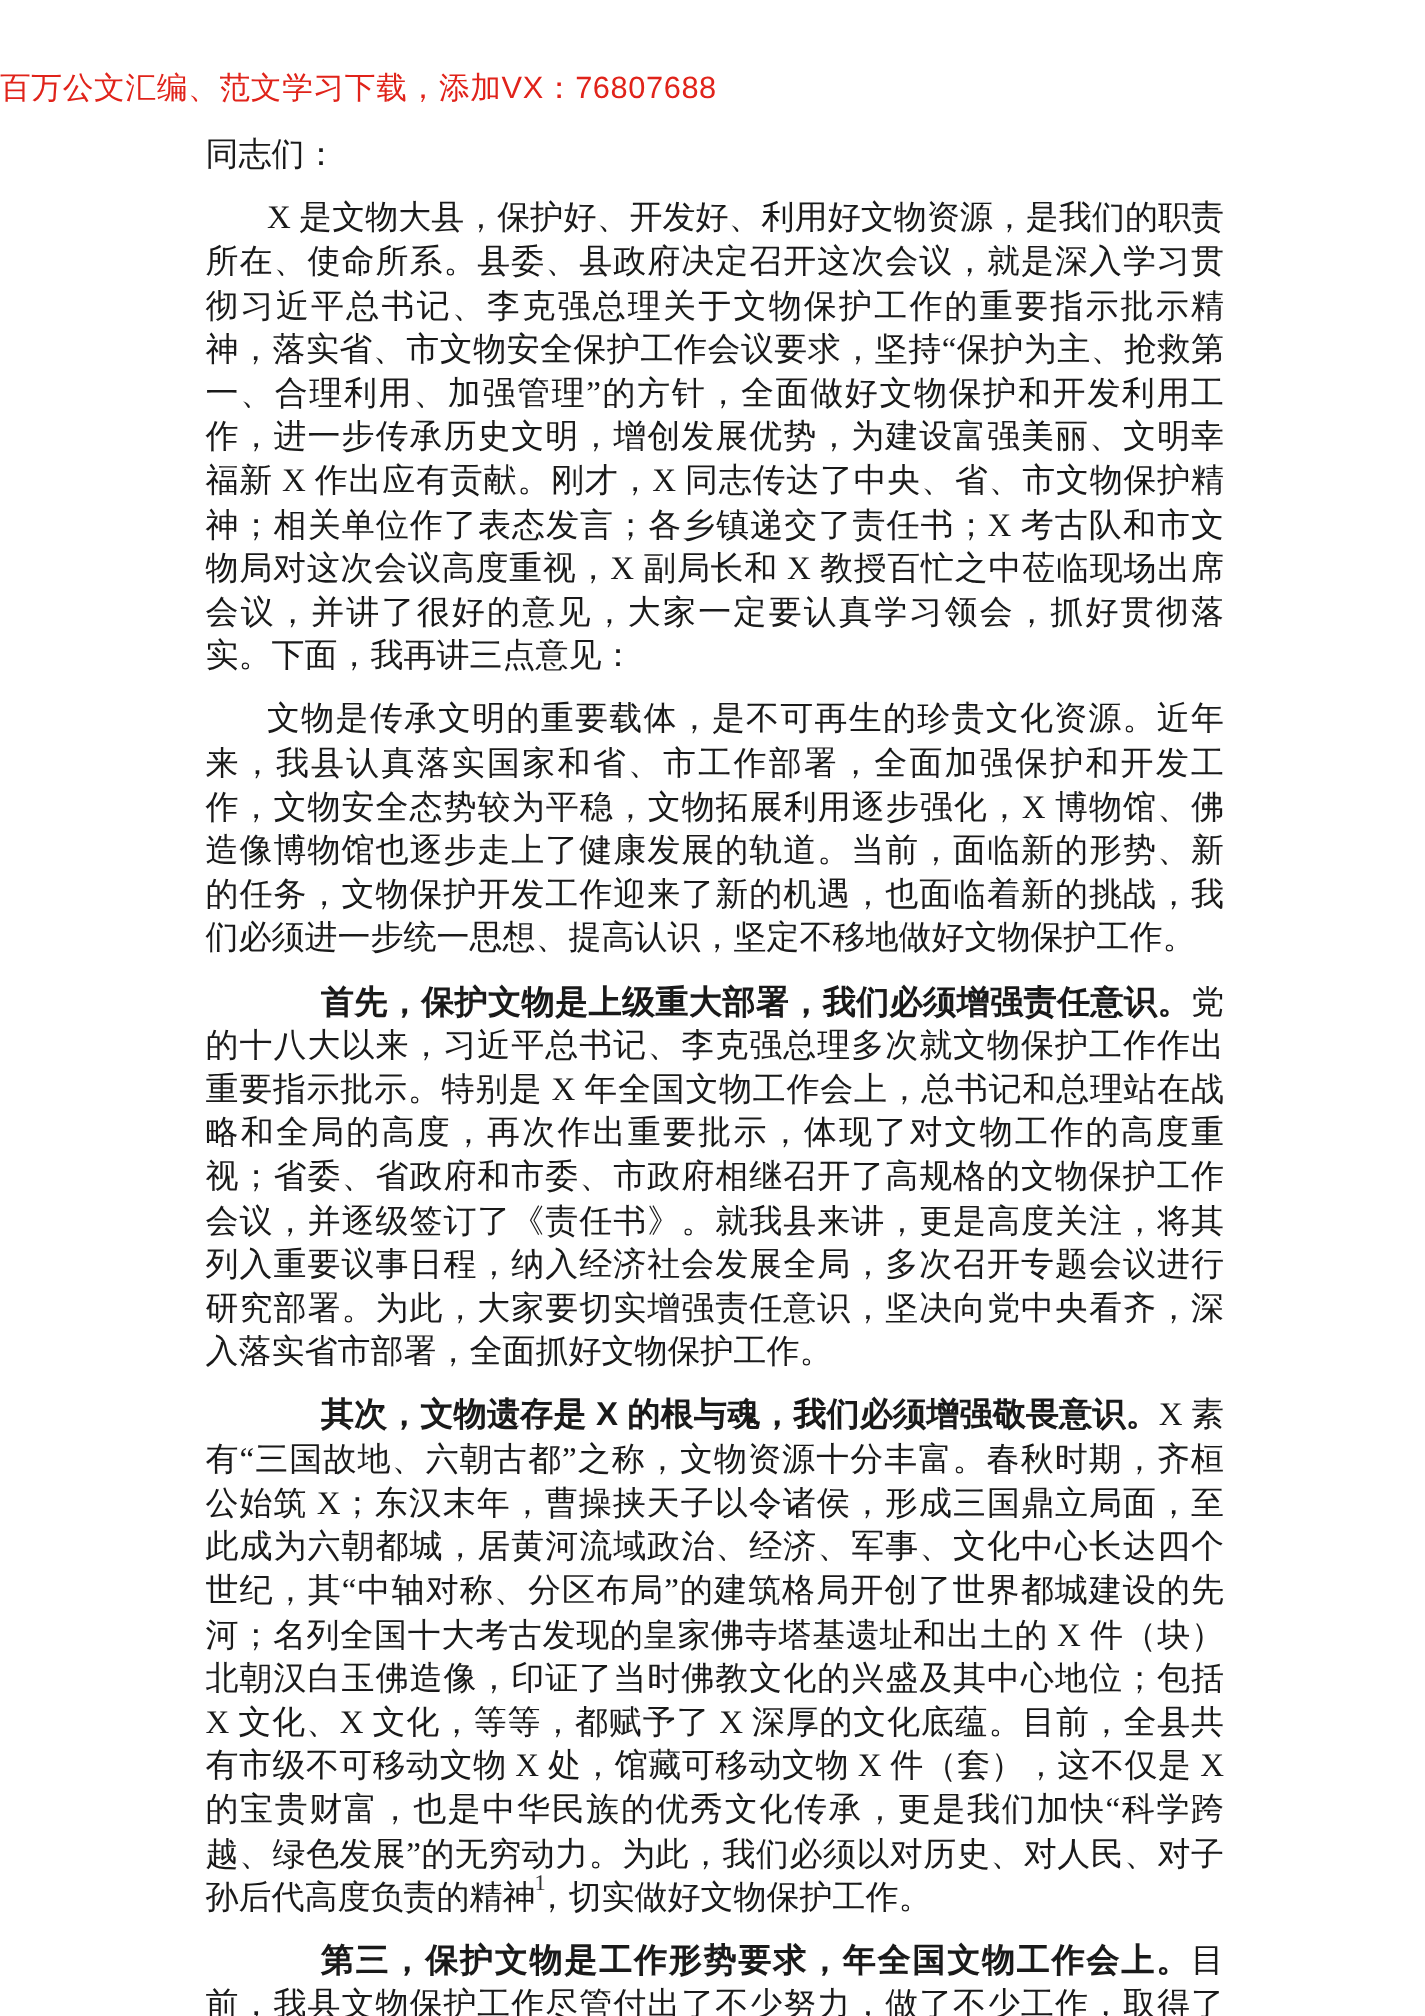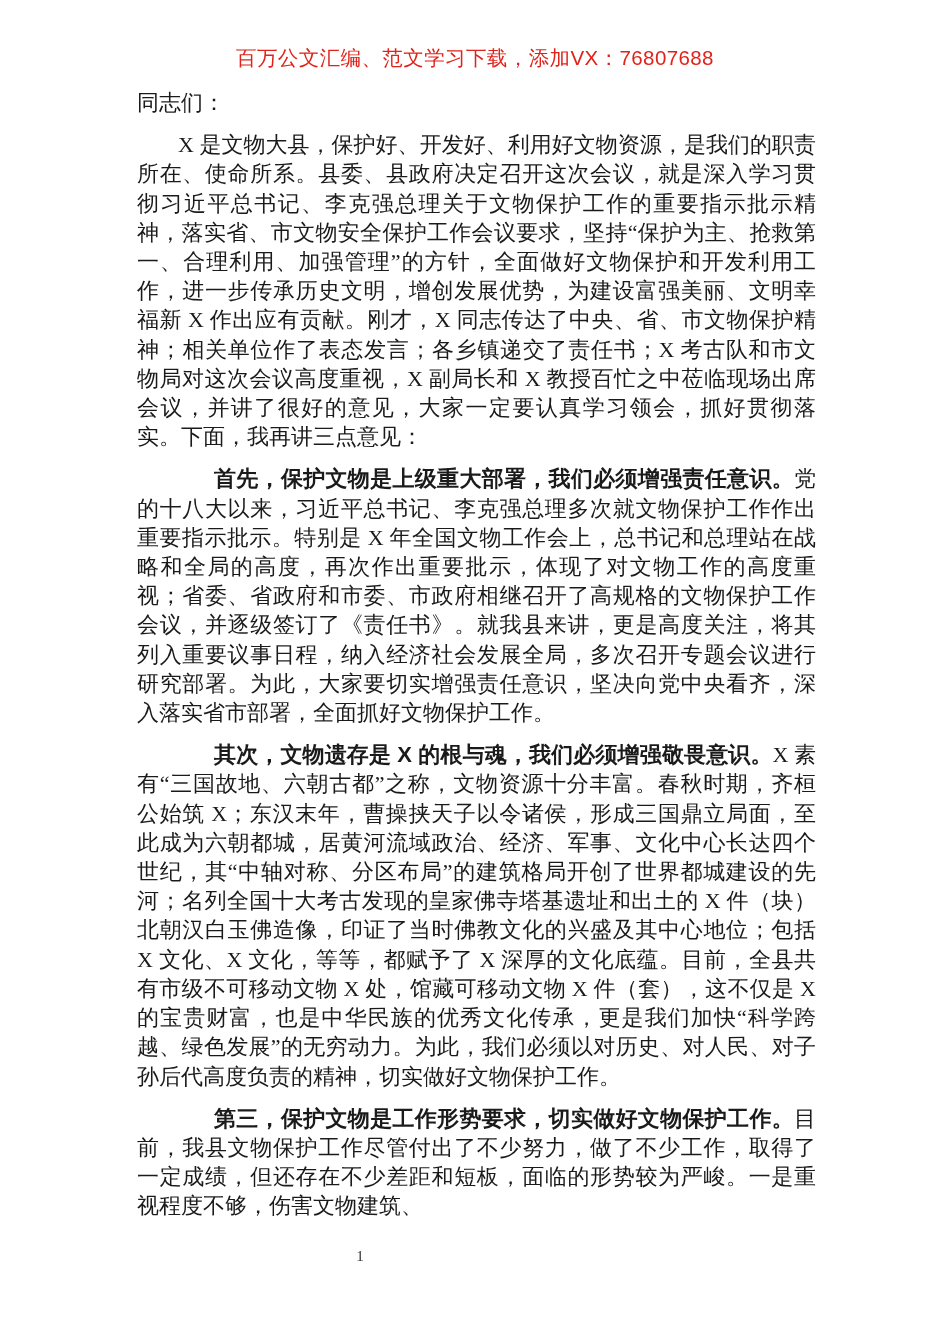--- a/index.html
+++ b/index.html
@@ -22,21 +22,20 @@
     height: 1344px;
     background: #fff;
   }
 
   
   .promo-header {
     position: absolute;
     left: 0;
     top: 44px;
     width: 950px;
-    text-align: center;
     color: #e0231a;
     font-family: "Liberation Sans", "DejaVu Sans", sans-serif;
     font-size: 20.5px;
     font-weight: 400;
     letter-spacing: 0.4px;
     white-space: nowrap;
   }
 
   
   .content {
@@ -109,24 +108,25 @@
 
   <div class="promo-header">百万公文汇编、范文学习下载，添加VX：76807688</div>
 
   <div class="content">
 
     <p class="para salutation">同志们：</p>
 
     <p class="para indent">X 是文物大县，保护好、开发好、利用好文物资源，是我们的职责所在、使命所系。县委、县政府决定召开这次会议，就是深入学习贯彻习近平总书记、李克强总理关于文物保护工作的重要指示批示精神，落实省、市文物安全保护工作会议要求，坚持“保护为主、抢救第一、合理利用、加强管理”的方针，全面做好文物保护和开发利用工作，进一步传承历史文明，增创发展优势，为建设富强美丽、文明幸福新 X 作出应有贡献。刚才，X 同志传达了中央、省、市文物保护精神；相关单位作了表态发言；各乡镇递交了责任书；X 考古队和市文物局对这次会议高度重视，X 副局长和 X 教授百忙之中莅临现场出席会议，并讲了很好的意见，大家一定要认真学习领会，抓好贯彻落实。下面，我再讲三点意见：</p>
 
 
+    <p class="para indent body-para">文物是传承文明的重要载体，是不可再生的珍贵文化资源。近年来，我县认真落实国家和省、市工作部署，全面加强保护和开发工作，文物安全态势较为平稳，文物拓展利用逐步强化，X 博物馆、佛造像博物馆也逐步走上了健康发展的轨道。当前，面临新的形势、新的任务，文物保护开发工作迎来了新的机遇，也面临着新的挑战，我们必须进一步统一思想、提高认识，坚定不移地做好文物保护工作。</p>
 
     <p class="para indent body-para"><span class="lead">首先，保护文物是上级重大部署，我们必须增强责任意识。</span><span>党的十八大以来，习近平总书记、李克强总理多次就文物保护工作作出重要指示批示。特别是 X 年全国文物工作会上，总书记和总理站在战略和全局的高度，再次作出重要批示，体现了对文物工作的高度重视；省委、省政府和市委、市政府相继召开了高规格的文物保护工作会议，并逐级签订了《责任书》。就我县来讲，更是高度关注，将其列入重要议事日程，纳入经济社会发展全局，多次召开专题会议进行研究部署。为此，大家要切实增强责任意识，坚决向党中央看齐，深入落实省市部署，全面抓好文物保护工作。</span></p>
 
     <p class="para indent body-para"><span class="lead">其次，文物遗存是 X 的根与魂，我们必须增强敬畏意识。</span><span>X 素有“三国故地、六朝古都”之称，文物资源十分丰富。春秋时期，齐桓公始筑 X；东汉末年，曹操挟天子以令诸侯，形成三国鼎立局面，至此成为六朝都城，居黄河流域政治、经济、军事、文化中心长达四个世纪，其“中轴对称、分区布局”的建筑格局开创了世界都城建设的先河；名列全国十大考古发现的皇家佛寺塔基遗址和出土的 X 件（块）北朝汉白玉佛造像，印证了当时佛教文化的兴盛及其中心地位；包括 X 文化、X 文化，等等，都赋予了 X 深厚的文化底蕴。目前，全县共有市级不可移动文物 X 处，馆藏可移动文物 X 件（套），这不仅是 X 的宝贵财富，也是中华民族的优秀文化传承，更是我们加快“科学跨越、绿色发展”的无穷动力。为此，我们必须以对历史、对人民、对子孙后代高度负责的精神，切实做好文物保护工作。</span></p>
 
-    <p class="para indent body-para"><span class="lead">第三，保护文物是工作形势要求，切实做好文物保护工作。</span><span>目前，我县文物保护工作尽管付出了不少努力，做了不少工作，取得了一定成绩，但还存在不少差距和短板，面临的形势较为严峻。一是重视程度不够，伤害文物建筑、</span></p>
+    <p class="para indent body-para"><span class="lead">第三，保护文物是工作形势要求，年全国文物工作会上。</span><span>目前，我县文物保护工作尽管付出了不少努力，做了不少工作，取得了一定成绩，但还存在不少差距和短板，面临的形势较为严峻。一是重视程度不够，伤害文物建筑、</span></p>
 
   </div>
 
   <div class="page-number"><span>1</span></div>
 
 </div>
 
 </body></html>

